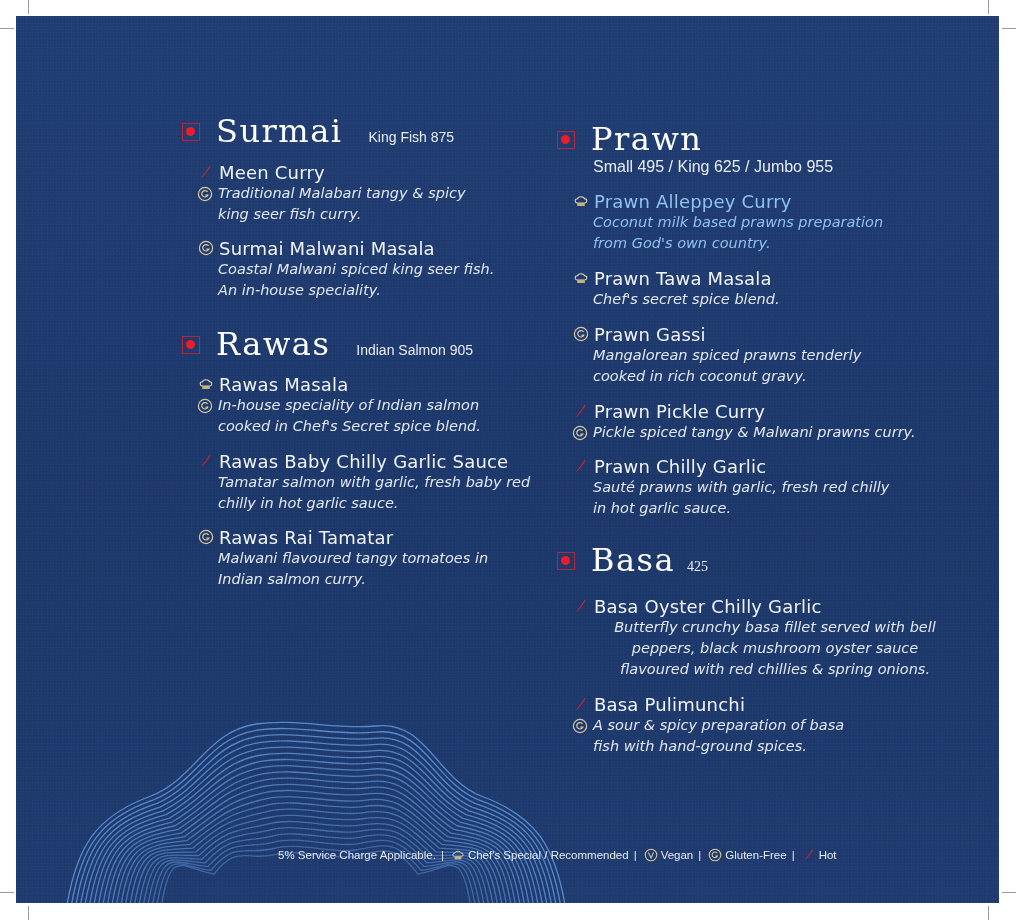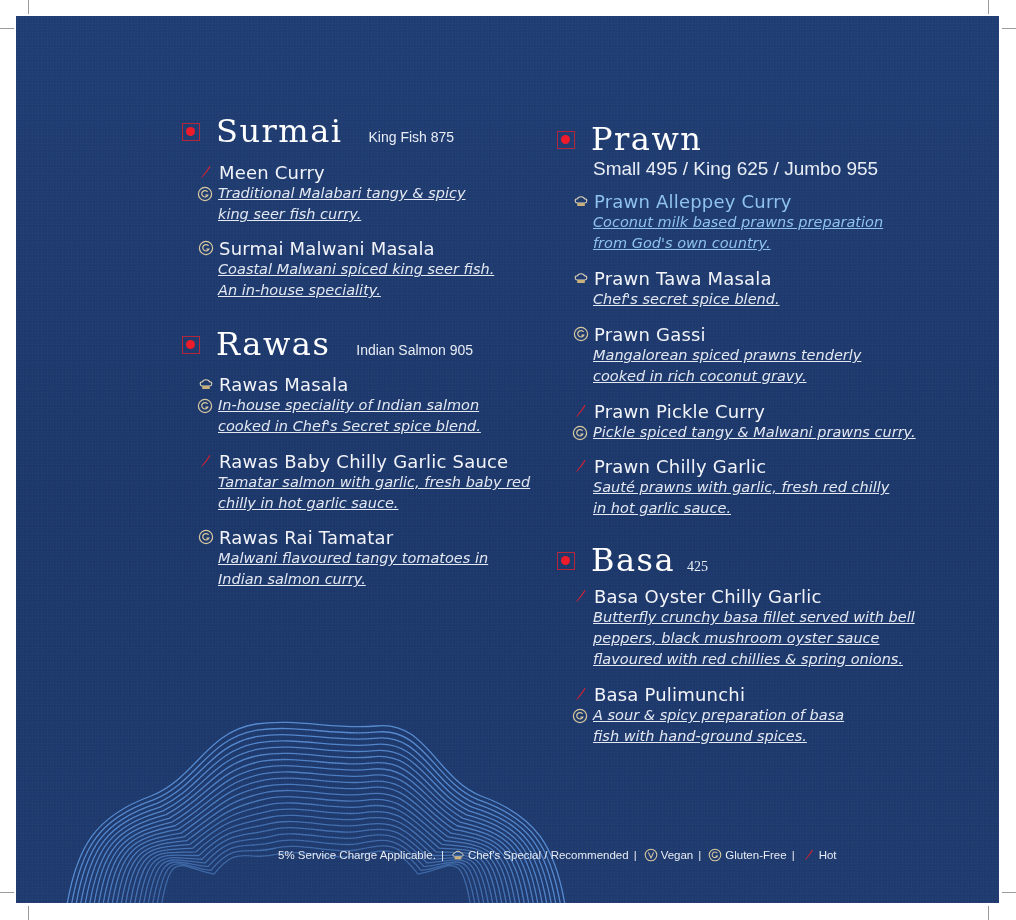--- a/index.html
+++ b/index.html
@@ -24,28 +24,28 @@
   .sec-head { display:flex; align-items:baseline; height:40px; }
   .sec-mark { width:18px; height:18px; border:1.5px solid #b2283a; box-sizing:border-box;
               position:relative; margin-right:16px; align-self:center; top:0; }
   .sec-mark::after { content:""; position:absolute; left:3px; top:3px; width:9px; height:9px;
                      border-radius:50%; background:#ee1c2b; }
   .sec-title { font-family:"DejaVu Serif", serif; font-size:32px; letter-spacing:1.5px;
                color:#ffffff; font-weight:normal; }
   .sec-price { font-family:"Liberation Sans", sans-serif; font-size:14px; color:#e9edf5;
                margin-left:26px; }
   .sec-price.inline-small { margin-left:12px; font-family:"Liberation Serif", serif; font-size:14px; }
-  .sec-sub { font-family:"Liberation Sans", sans-serif; font-size:19px; color:#e9edf5;
+  .sec-sub { font-family:"Liberation Sans", sans-serif; font-size:16px; color:#e9edf5;
              margin:-2px 0 0 36px; height:22px; }
 
   .dish { position:relative; margin-left:16px; }
   .dish-name-row { display:flex; align-items:center; height:22px; }
   .dish-name { font-family:"DejaVu Sans", sans-serif; font-size:18px; color:#f2f4f9; letter-spacing:0.2px; }
   .dish-desc { font-family:"DejaVu Sans", sans-serif; font-style:italic; font-size:14.5px;
-               line-height:21px; color:#e3e8f2; padding-left:20px; position:relative;text-decoration:underline; }
+               line-height:21px; color:#e3e8f2; padding-left:20px; position:relative; }
   .dish.highlight .dish-name, .dish.highlight .dish-desc { color:#8fc2ec; }
 
   .ico { width:16px; height:16px; margin-right:5px; display:inline-flex; align-items:center; justify-content:center; flex:0 0 16px; }
   .desc-ico { position:absolute; left:-1px; top:3px; width:16px; height:16px; }
 
   .footer { position:absolute; left:278px; top:848px; font-family:Liberation Sans, sans-serif;
             font-size:11.5px; color:#e6ebf4; display:flex; align-items:center; white-space:nowrap; }
   .footer .sep { margin:0 5px; }
   .footer .fico { width:14px; height:14px; display:inline-flex; margin:0 3px 0 2px; }
 </style>
@@ -364,21 +364,21 @@
     </div>
   </div>
 
   <div class="section" style="margin-top:22px;">
     <div class="sec-head">
       <span class="sec-mark"></span>
       <span class="sec-title">Basa</span>
       <span class="sec-price inline-small">425</span>
     </div>
 
-    <div class="dish" style="margin-top:4px;">
+    <div class="dish" style="margin-top:14px;text-align:center;">
       <div class="dish-name-row">
         <svg class="ico">
             <use href="#sym-hot"></use>
           </svg>
         <span class="dish-name">Basa Oyster Chilly Garlic</span>
       </div>
       <div class="dish-desc">
         <div>Butterfly crunchy basa fillet served with bell</div>
         <div>peppers, black mushroom oyster sauce</div>
         <div>flavoured with red chillies &amp; spring onions.</div>

